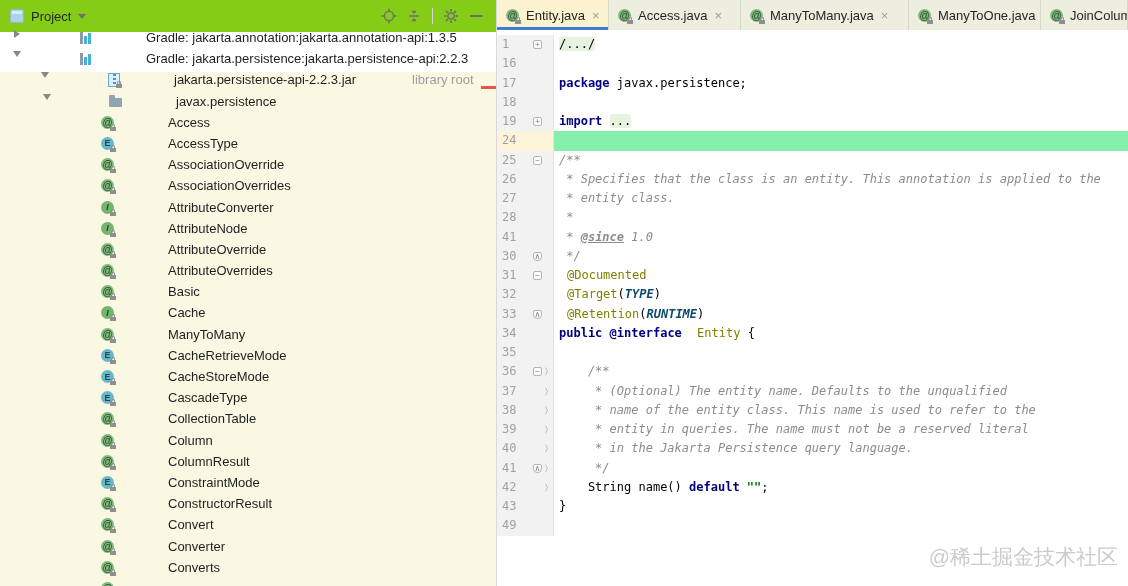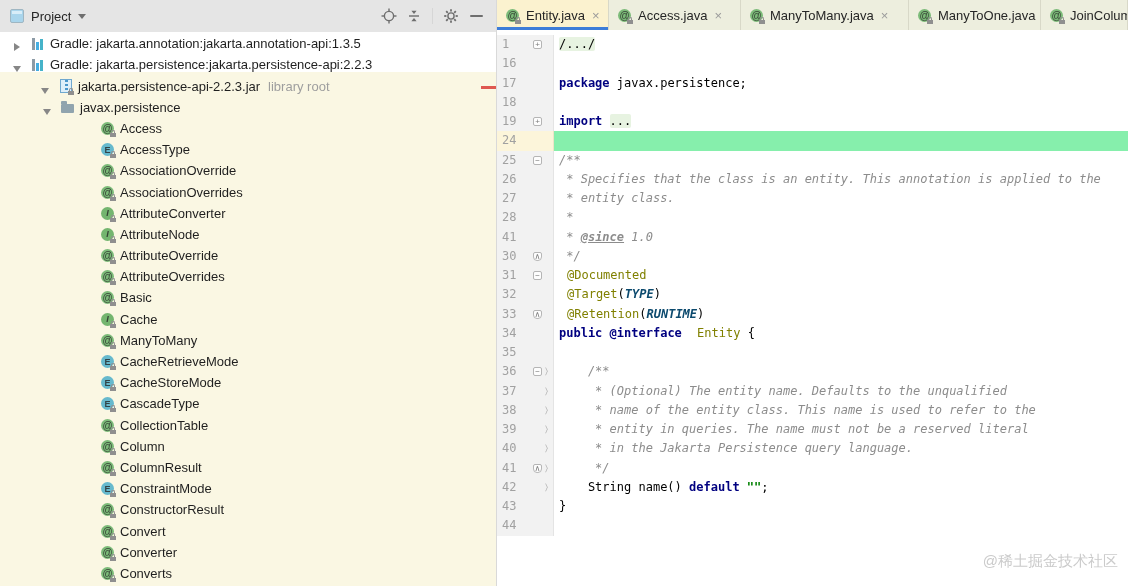--- a/index.html
+++ b/index.html
@@ -3,37 +3,37 @@
 <meta charset="utf-8">
 <style>
   * { margin:0; padding:0; box-sizing:border-box; }
   html,body { width:1128px; height:586px; overflow:hidden;
     font-family:"Liberation Sans", sans-serif; background:#fff; }
 
   
   .project-panel { position:absolute; left:0; top:0; width:497px; height:586px;
     background:#fff; border-right:1px solid #d9d9d9; overflow:hidden; }
   .panel-header { height:30px; display:flex; align-items:center; padding:16px 10px;
-    background:#e5e5e5; }
+    background:#84cc16; }
   .tw-icon { width:14px; height:14px; border-radius:2px; background:#a9d5ec;
     border:1px solid #9fb6c2; position:relative; }
   .tw-icon::before { content:""; position:absolute; left:1px; top:1px; right:1px; height:3px;
     background:#d8edf8; }
   .panel-title { font-size:13px; color:#262626; margin-left:7px; }
   .caret-down { width:0; height:0; border-left:4px solid transparent; border-right:4px solid transparent;
     border-top:5px solid #6e6e6e; margin-left:7px; }
   .hdr-spacer { flex:1; }
   .hdr-btn { width:20px; height:20px; display:flex; align-items:center; justify-content:center;
     margin-left:5px; }
   .hdr-sep { width:1px; height:16px; background:#d6d6d6; margin-left:8px; margin-right:3px; }
   .minus-glyph { width:13px; height:2px; background:#6e6e6e; border-radius:1px; }
 
   .tree { position:absolute; top:30px; left:0; right:0; bottom:0; display:flex; flex-direction:column; }
-  .tree-row { height:21.2px; flex:0 0 21.2px; display:flex; align-items:flex-end; font-size:13px;
-    color:#1f1f1f; white-space:nowrap; }
+  .tree-row { height:21.2px; flex:0 0 21.2px; display:flex; align-items:flex-start; font-size:13px;
+    color:#1f1f1f; white-space:nowrap;gap:48px; }
   .tree-row.lib { background:#faf7e3; }
   .tree-fill { flex:1; background:#faf7e3; }
   .lvl0 { padding-left:14px; } .lvl1 { padding-left:42px; }
   .lvl2 { padding-left:44px; } .lvl3 { padding-left:100px; }
   .arr { width:16px; flex:0 0 16px; display:flex; align-items:center; }
   .arr i { display:block; width:0; height:0; }
   .arr.col i { border-top:4px solid transparent; border-bottom:4px solid transparent; border-left:6px solid #878787; }
   .arr.exp i { border-left:4px solid transparent; border-right:4px solid transparent; border-top:6px solid #878787; margin-left:-1px; }
   .t-label { margin-left:5px; }
   .t-suffix { margin-left:8px; color:#9e9e9e; }
@@ -91,21 +91,21 @@
   .chev { position:absolute; left:48px; top:0; color:#b0b0b0; font-size:9px; }
 
   .kw { color:#000080; font-weight:bold;text-align:right; }
   .ann { color:#808000;padding-left:8px; }
   .const { color:#0c4a6e; font-weight:bold; font-style:italic; }
   .cmt { color:#8c8c8c; font-style:italic; }
   .tag { color:#8c8c8c; font-style:italic; font-weight:bold; text-decoration:underline; }
   .str { color:#008000; font-weight:bold; }
   .chip { background:#e7f3e1; border-radius:2px; }
 
-  .watermark { position:absolute; right:10px; bottom:15px; font-size:15px; color:#cbcbcb; }
+  .watermark { position:absolute; right:10px; bottom:15px; font-size:21px; color:#cbcbcb; }
 </style>
 </head>
 <body>
 
 <div class="project-panel">
   <div class="panel-header">
     <span class="tw-icon"></span>
     <span class="panel-title">Project</span>
     <span class="caret-down"></span>
     <span class="hdr-spacer"></span>
@@ -508,18 +508,18 @@
       <div class="code-line">
         <span class="gutter">42</span>
         <span class="chev">〉</span>
         <span class="code"><span>    String name() </span><span class="kw">default</span><span> </span><span class="str">""</span><span>;</span></span>
       </div>
       <div class="code-line">
         <span class="gutter">43</span>
         <span class="code"><span>}</span></span>
       </div>
       <div class="code-line">
-        <span class="gutter">44</span>
+        <span class="gutter">49</span>
         <span class="code"></span>
       </div>
     </div>
   <div class="watermark">@稀土掘金技术社区</div>
 </div>
 
 </body></html>

